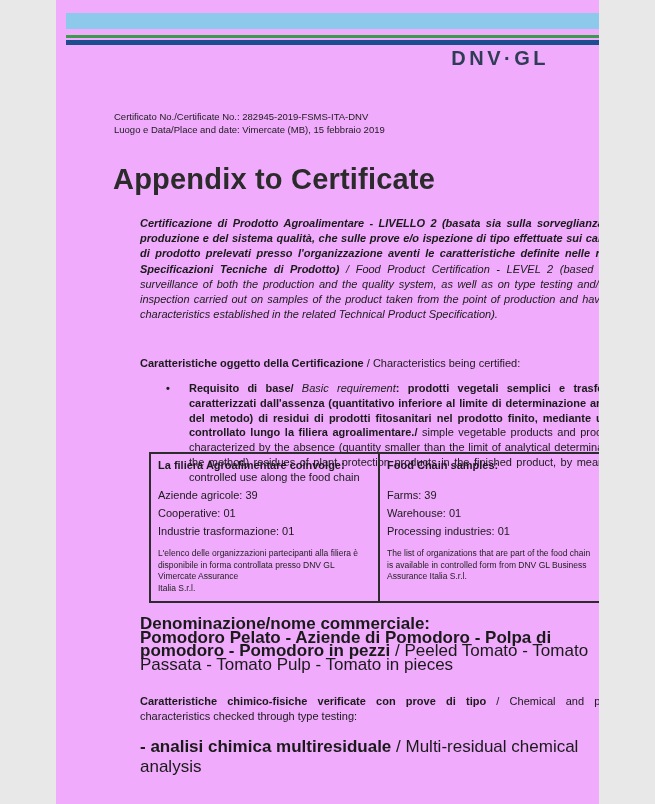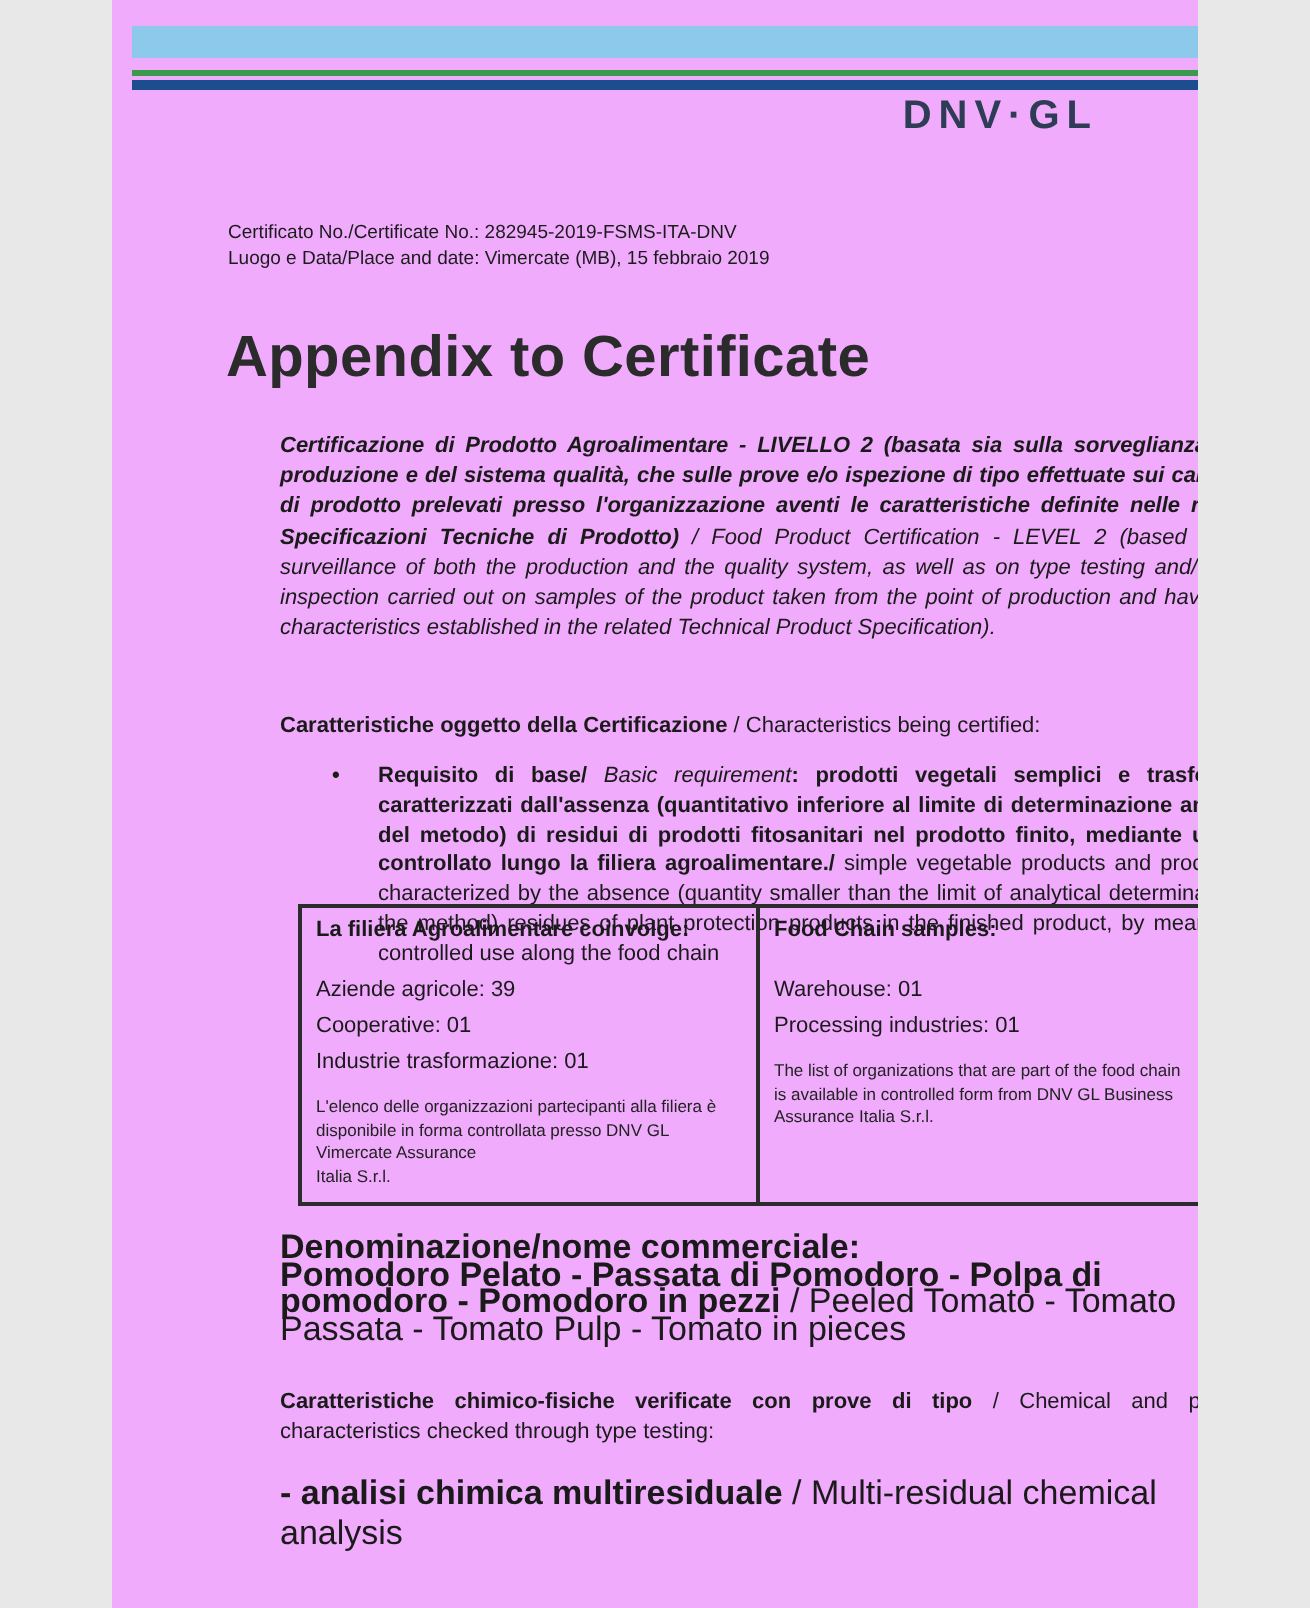--- a/index.html
+++ b/index.html
@@ -111,30 +111,31 @@
       <div class="cell-row">Aziende agricole: 39</div>
       <div class="cell-row">Cooperative: 01</div>
       <div class="cell-row">Industrie trasformazione: 01</div>
       <div class="cell-note">L'elenco delle organizzazioni partecipanti alla filiera è
 disponibile in forma controllata presso DNV GL
 Vimercate Assurance
 Italia S.r.l.</div>
     </div>
     <div class="col col-right">
       <div class="cell-header">Food Chain samples:</div>
+      <div class="cell-row">Farms: 39</div>
       <div class="cell-row">Warehouse: 01</div>
       <div class="cell-row">Processing industries: 01</div>
       <div class="cell-note">The list of organizations that are part of the food chain
 is available in controlled form from DNV GL Business
 Assurance Italia S.r.l.</div>
     </div>
   </div>
 
   <div class="denom">
     <div class="b">Denominazione/nome commerciale:</div>
-    <div><span class="b">Pomodoro Pelato - Passata di Pomodoro - Polpa di pomodoro - Pomodoro in pezzi</span><span> / Peeled Tomato - Tomato Passata - Tomato Pulp - Tomato in pieces</span></div>
+    <div><span class="b">Pomodoro Pelato - Aziende di Pomodoro - Polpa di pomodoro - Pomodoro in pezzi</span><span> / Peeled Tomato - Tomato Passata - Tomato Pulp - Tomato in pieces</span></div>
   </div>
 
   <div class="chem"><span class="b">Caratteristiche chimico-fisiche verificate con prove di tipo</span><span> / Chemical and physical characteristics checked through type testing:</span></div>
 
   <div class="chem-item"><span class="b">- analisi chimica multiresiduale</span><span> / Multi-residual chemical analysis</span></div>
 
 </div>
 
 </body></html>

